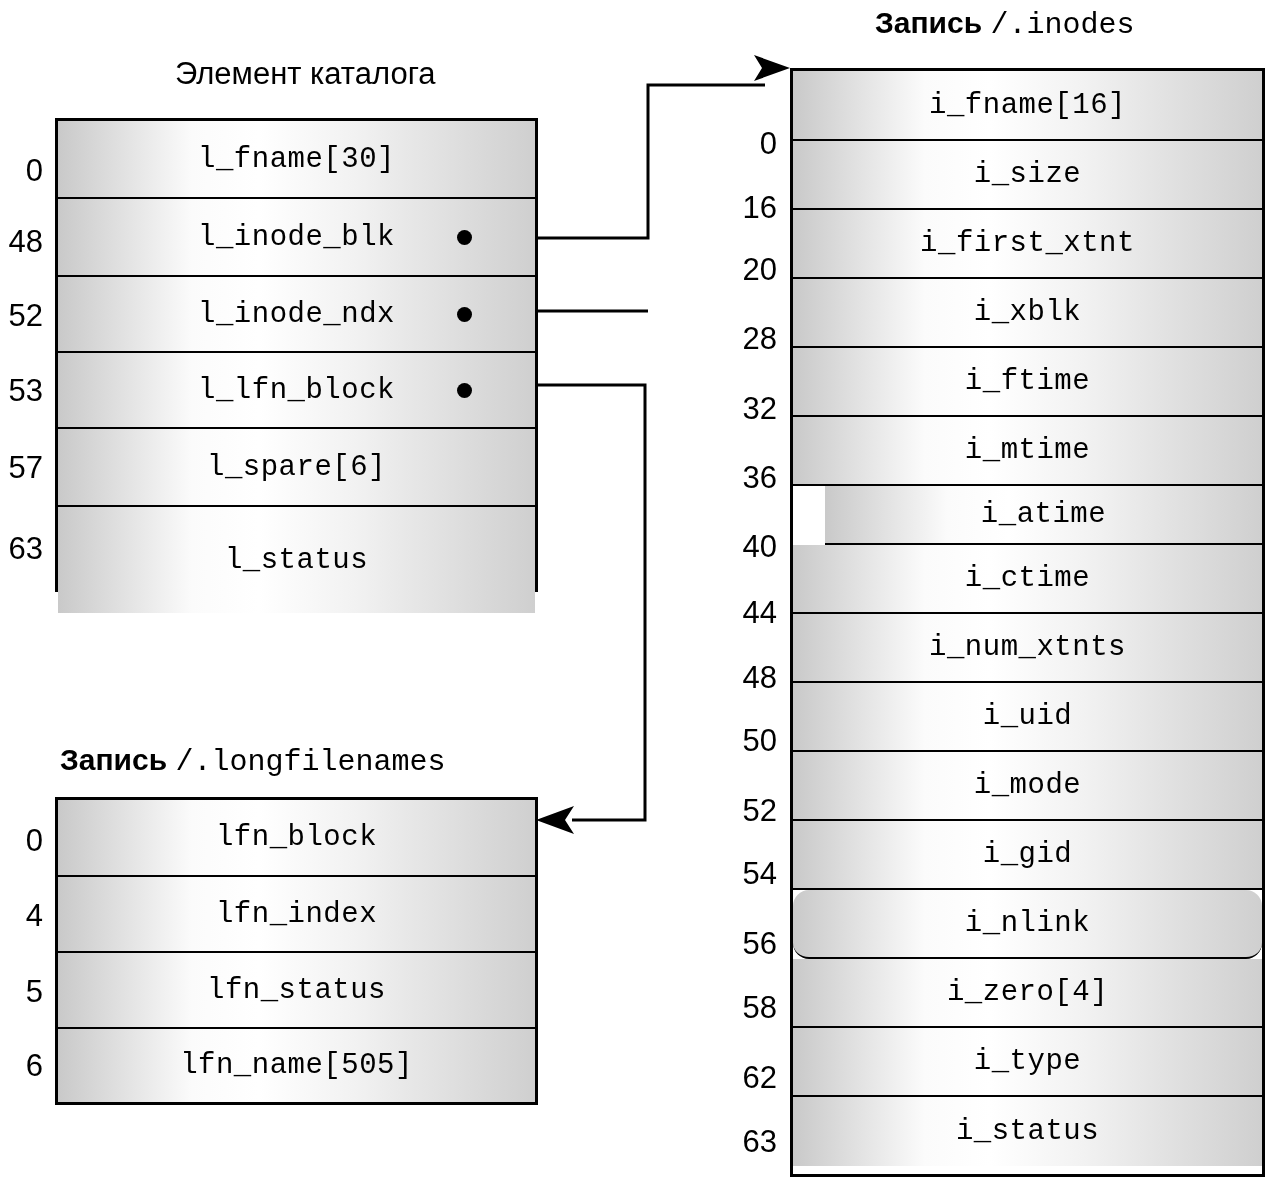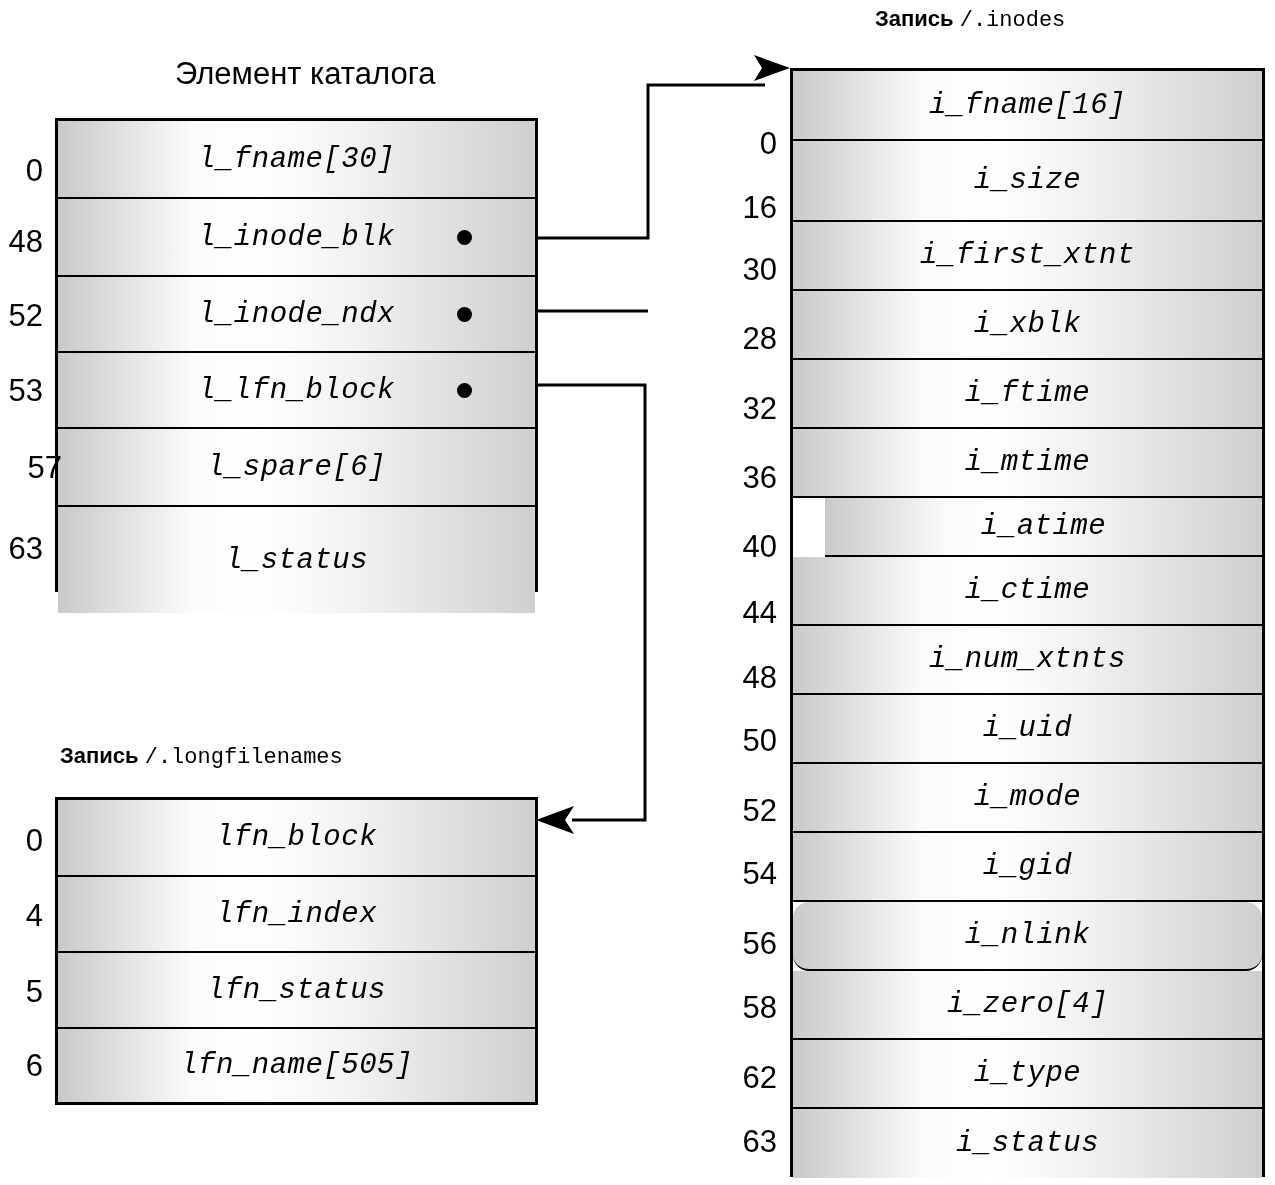--- a/index.html
+++ b/index.html
@@ -22,21 +22,21 @@
     color: #000000;
     white-space: nowrap;
     line-height: 1;
   }
   .title-sans {
     font-family: "Liberation Sans", sans-serif;
     font-size: 31px;
     font-weight: 400;
   }
   .title-mixed {
-    font-size: 22px;
+    font-size: 30px;
   }
   .title-mixed .ru {
     font-family: "Liberation Sans", sans-serif;
     font-weight: 700;
   }
   .title-mixed .mono {
     font-family: "Liberation Mono", "DejaVu Sans Mono", monospace;
     font-weight: 400;
   }
 
@@ -64,21 +64,20 @@
   }
   .row:last-child {
     border-bottom: none;
   }
   .field {
     font-family: "Liberation Mono", "DejaVu Sans Mono", monospace;
     font-size: 29px;
     color: #000000;
     white-space: nowrap;
     letter-spacing: 0.5px;
-    font-style: italic;
   }
 
   
   .offset {
     position: absolute;
     font-family: "Liberation Sans", sans-serif;
     font-size: 31px;
     color: #000000;
     text-align: right;
     white-space: nowrap;
@@ -145,32 +144,32 @@
     </div>
     <div class="row" style="height:106px;">
       <span class="field">l_status</span>
     </div>
   </div>
 
   <div class="offset" style="left:0; top:155px; width:43px;">0</div>
   <div class="offset" style="left:0; top:226px; width:43px;">48</div>
   <div class="offset" style="left:0; top:300px; width:43px;">52</div>
   <div class="offset" style="left:0; top:375px; width:43px;">53</div>
-  <div class="offset" style="left:0; top:452px; width:43px;margin-left:19px;">57</div>
+  <div class="offset" style="left:0; top:452px; width:43px;">57</div>
   <div class="offset" style="left:0; top:533px; width:43px;">63</div>
 
   <div class="title title-mixed" style="left:875px; top:8px;">
     <span class="ru">Запись </span><span class="mono">/.inodes</span>
   </div>
 
   <div class="struct" style="left:790px; top:68px; width:475px; height:1109px;">
     <div class="row" style="height:70px;">
       <span class="field">i_fname[16]</span>
     </div>
-    <div class="row" style="height:81px;">
+    <div class="row" style="height:69px;">
       <span class="field">i_size</span>
     </div>
     <div class="row" style="height:69px;">
       <span class="field">i_first_xtnt</span>
     </div>
     <div class="row" style="height:69px;">
       <span class="field">i_xblk</span>
     </div>
     <div class="row" style="height:69px;">
       <span class="field">i_ftime</span>
@@ -205,21 +204,21 @@
     <div class="row" style="height:69px;">
       <span class="field">i_type</span>
     </div>
     <div class="row" style="height:69px;">
       <span class="field">i_status</span>
     </div>
   </div>
 
   <div class="offset" style="left:725px; top:128px; width:52px;">0</div>
   <div class="offset" style="left:725px; top:192px; width:52px;">16</div>
-  <div class="offset" style="left:725px; top:254px; width:52px;">30</div>
+  <div class="offset" style="left:725px; top:254px; width:52px;">20</div>
   <div class="offset" style="left:725px; top:323px; width:52px;">28</div>
   <div class="offset" style="left:725px; top:393px; width:52px;">32</div>
   <div class="offset" style="left:725px; top:462px; width:52px;">36</div>
   <div class="offset" style="left:725px; top:531px; width:52px;">40</div>
   <div class="offset" style="left:725px; top:597px; width:52px;text-align:right;">44</div>
   <div class="offset" style="left:725px; top:662px; width:52px;">48</div>
   <div class="offset" style="left:725px; top:725px; width:52px;">50</div>
   <div class="offset" style="left:725px; top:795px; width:52px;">52</div>
   <div class="offset" style="left:725px; top:858px; width:52px;">54</div>
   <div class="offset" style="left:725px; top:928px; width:52px;">56</div>

